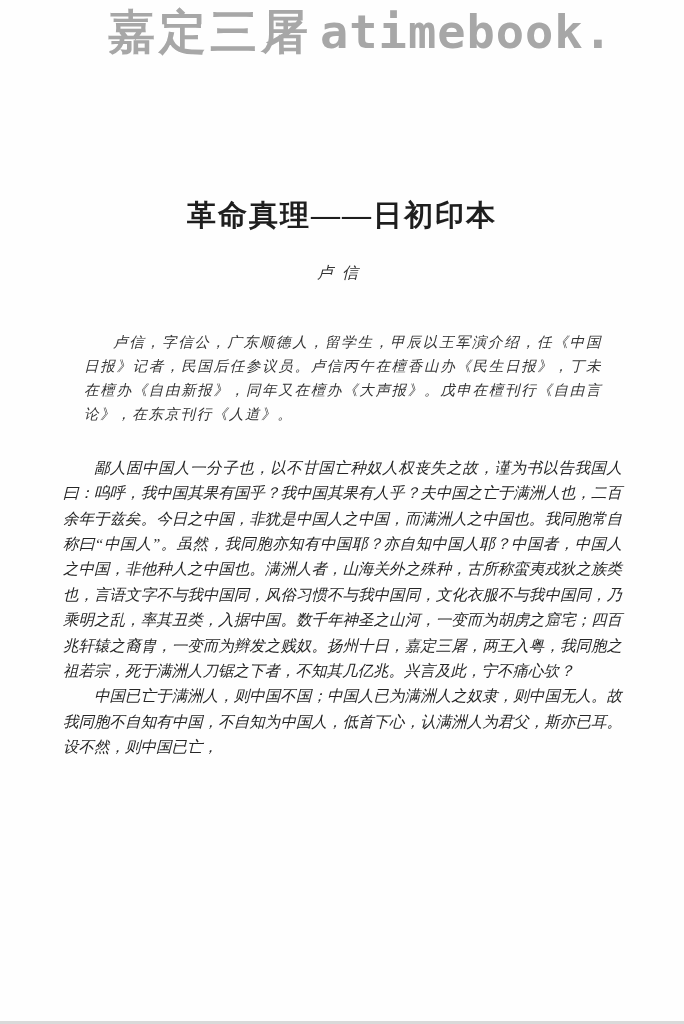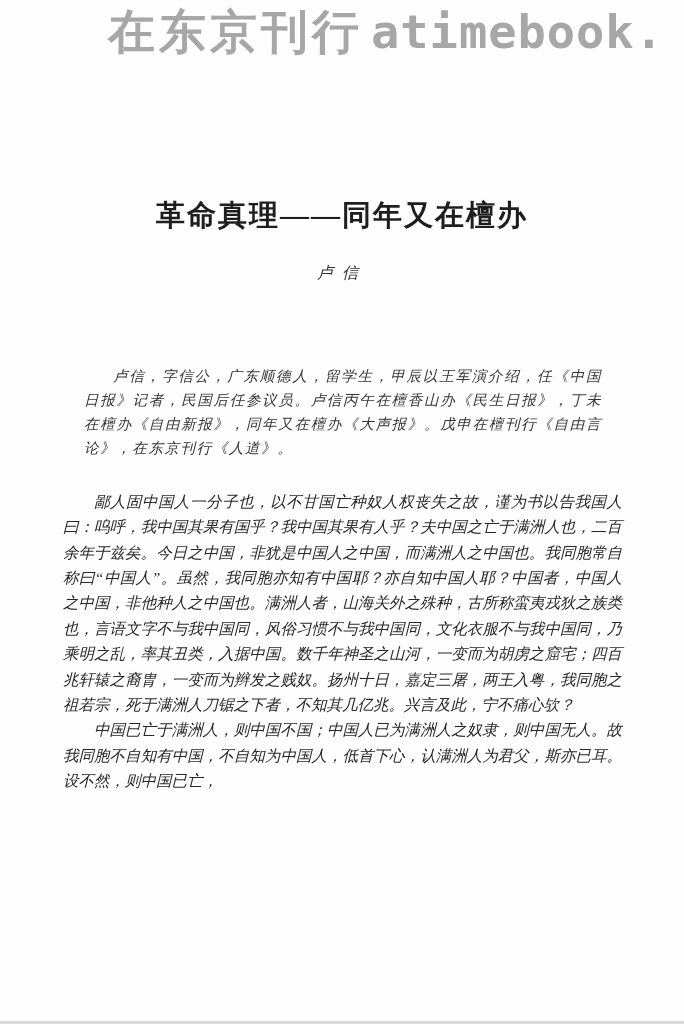--- a/index.html
+++ b/index.html
@@ -43,21 +43,21 @@
   }
   .author {
     margin-top: 30px;
     text-align: center;
     font-size: 16px;
     font-style: italic;
     letter-spacing: 9px;
     color: #333;
   }
   .editor-notes {
-    margin: 80px 82px 0 84px;
+    margin: 46px 82px 0 84px;
     font-size: 14.5px;
     line-height: 24px;
     font-style: italic;
     letter-spacing: 1.6px;
     text-align: justify;
     color: #333;
   }
   .editor-notes p { text-indent: 2em; }
   .body-text {
     margin: 29px 62px 0 63px;
@@ -73,24 +73,24 @@
     height: 3px;
     background: #d9d9d9;
   }
 </style>
 </head>
 <body>
 
 <div class="page">
 
   <div class="watermark">
-    <span class="wm-cn">在东京刊行</span><span class="wm-en">atimebook.</span>
+    <span class="wm-cn">嘉定三屠</span><span class="wm-en">atimebook.</span>
   </div>
 
-  <h1 class="title">革命真理——同年又在檀办</h1>
+  <h1 class="title">革命真理——日初印本</h1>
 
   <div class="author">卢信</div>
 
   <div class="editor-notes">
     <p>卢信，字信公，广东顺德人，留学生，甲辰以王军演介绍，任《中国日报》记者，民国后任参议员。卢信丙午在檀香山办《民生日报》，丁未在檀办《自由新报》，同年又在檀办《大声报》。戊申在檀刊行《自由言论》，在东京刊行《人道》。</p>
   </div>
 
   <div class="body-text">
     <p>鄙人固中国人一分子也，以不甘国亡种奴人权丧失之故，谨为书以告我国人曰：呜呼，我中国其果有国乎？我中国其果有人乎？夫中国之亡于满洲人也，二百余年于兹矣。今日之中国，非犹是中国人之中国，而满洲人之中国也。我同胞常自称曰“中国人”。虽然，我同胞亦知有中国耶？亦自知中国人耶？中国者，中国人之中国，非他种人之中国也。满洲人者，山海关外之殊种，古所称蛮夷戎狄之族类也，言语文字不与我中国同，风俗习惯不与我中国同，文化衣服不与我中国同，乃乘明之乱，率其丑类，入据中国。数千年神圣之山河，一变而为胡虏之窟宅；四百兆轩辕之裔胄，一变而为辫发之贱奴。扬州十日，嘉定三屠，两王入粤，我同胞之祖若宗，死于满洲人刀锯之下者，不知其几亿兆。兴言及此，宁不痛心欤？</p>
     <p>中国已亡于满洲人，则中国不国；中国人已为满洲人之奴隶，则中国无人。故我同胞不自知有中国，不自知为中国人，低首下心，认满洲人为君父，斯亦已耳。设不然，则中国已亡，</p>

